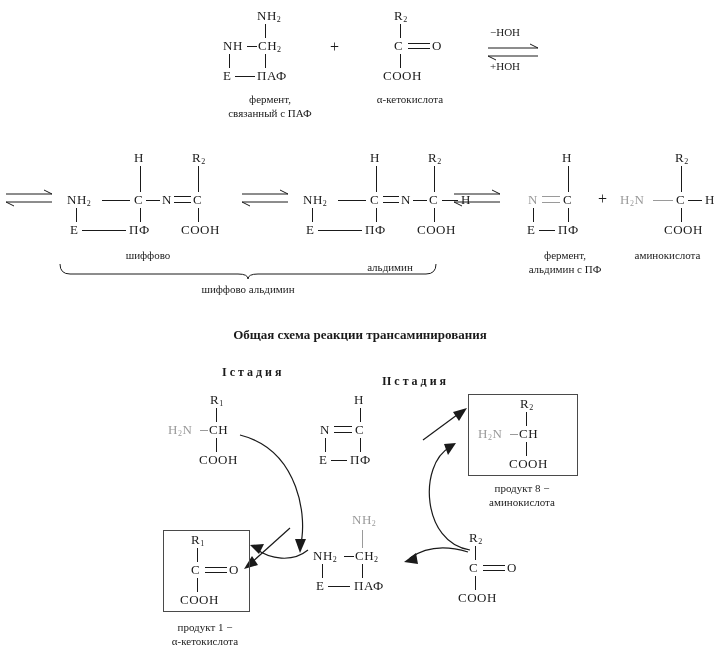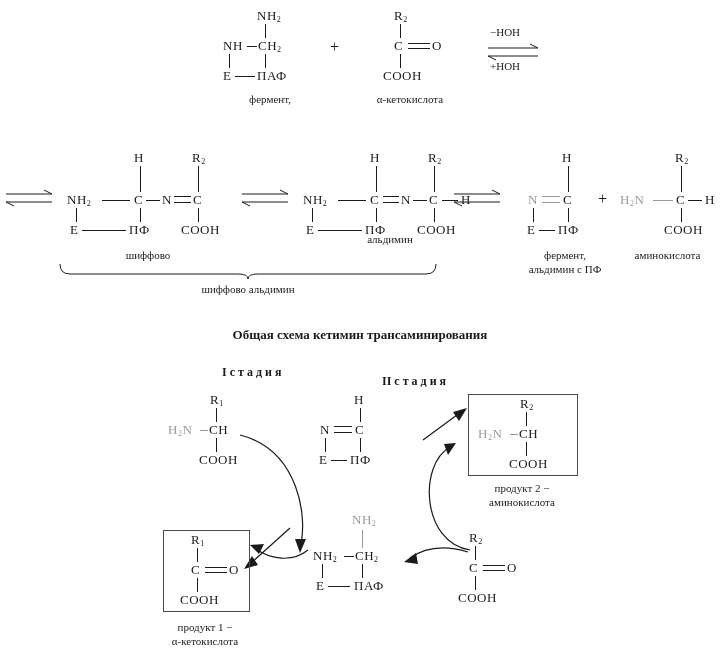--- a/index.html
+++ b/index.html
@@ -38,20 +38,21 @@
   <span class="chem abs" style="left:43px;top:30px;">CH<span class="sub">2</span></span>
   <div class="line hline" style="left:32px;top:38px;width:10px;"></div>
   <div class="line vline" style="left:14px;top:46px;height:14px;"></div>
   <div class="line vline" style="left:50px;top:46px;height:14px;"></div>
   <span class="chem abs" style="left:8px;top:60px;">E</span>
   <span class="chem abs" style="left:42px;top:60px;">ПАФ</span>
   <div class="line hline" style="left:20px;top:68px;width:20px;"></div>
 </div>
 <div class="abs cap" style="left:200px;top:92px;width:140px;">
   <div>фермент,</div>
+  <div>связанный с ПАФ</div>
 </div>
 
 <div class="abs chem" style="left:330px;top:38px;font-size:16px;">+</div>
 
 <div class="abs" style="left:380px;top:8px;">
   <span class="chem abs" style="left:14px;top:0px;">R<span class="sub">2</span></span>
   <div class="line vline" style="left:20px;top:16px;height:14px;"></div>
   <span class="chem abs" style="left:14px;top:30px;">C</span>
   <span class="chem abs" style="left:52px;top:30px;">O</span>
   <div class="line hline" style="left:28px;top:35px;width:22px;"></div>
@@ -123,21 +124,21 @@
   <div class="line hline" style="left:115px;top:50px;width:14px;"></div>
   <div class="line hline" style="left:144px;top:50px;width:16px;"></div>
   <div class="line vline" style="left:14px;top:58px;height:14px;"></div>
   <div class="line vline" style="left:78px;top:58px;height:14px;"></div>
   <div class="line vline" style="left:136px;top:58px;height:14px;"></div>
   <span class="chem abs" style="left:8px;top:72px;">E</span>
   <span class="chem abs" style="left:67px;top:72px;">ПФ</span>
   <span class="chem abs" style="left:119px;top:72px;">COOH</span>
   <div class="line hline" style="left:20px;top:80px;width:44px;"></div>
 </div>
-<div class="abs cap" style="left:340px;top:232px;width:100px;">альдимин</div>
+<div class="abs cap" style="left:340px;top:260px;width:100px;">альдимин</div>
 
 <svg style="left:58px;top:262px;width:380px;height:18px;">
   <path d="M2,2 Q2,12 12,12 L180,12 Q190,12 190,17 Q190,12 200,12 L368,12 Q378,12 378,2" fill="none" stroke="#1a1a1a" stroke-width="1"></path>
 </svg>
 <div class="abs cap" style="left:148px;top:282px;width:200px;">шиффово альдимин</div>
 
 <svg style="left:452px;top:190px;width:56px;height:22px;">
   <line x1="2" y1="4" x2="48" y2="4" stroke="#1a1a1a" stroke-width="1"></line>
   <polyline points="40,0 48,4" fill="none" stroke="#1a1a1a" stroke-width="1"></polyline>
   <line x1="2" y1="12" x2="48" y2="12" stroke="#1a1a1a" stroke-width="1"></line>
@@ -170,21 +171,21 @@
   <span class="chem gray abs" style="left:0px;top:42px;">H<span class="sub">2</span>N</span>
   <span class="chem abs" style="left:56px;top:42px;">C</span>
   <span class="chem abs" style="left:85px;top:42px;">H</span>
   <div class="line gray hline" style="left:33px;top:50px;width:20px;"></div>
   <div class="line hline" style="left:68px;top:50px;width:14px;"></div>
   <div class="line vline" style="left:61px;top:58px;height:14px;"></div>
   <span class="chem abs" style="left:44px;top:72px;">COOH</span>
 </div>
 <div class="abs cap" style="left:615px;top:248px;width:105px;">аминокислота</div>
 
-<div class="abs title" style="left:0px;top:327px;width:720px;">Общая схема кетимин трансаминирования</div>
+<div class="abs title" style="left:0px;top:327px;width:720px;">Общая схема реакции трансаминирования</div>
 
 <div class="abs lbl bold" style="left:222px;top:365px;">I  с т а д и я</div>
 <div class="abs lbl bold" style="left:382px;top:374px;">II  с т а д и я</div>
 
 <div class="abs" style="left:168px;top:392px;">
   <span class="chem abs" style="left:42px;top:0px;">R<span class="sub">1</span></span>
   <div class="line vline" style="left:48px;top:16px;height:14px;"></div>
   <span class="chem gray abs" style="left:0px;top:30px;">H<span class="sub">2</span>N</span>
   <span class="chem abs" style="left:41px;top:30px;">CH</span>
   <div class="line gray hline" style="left:32px;top:38px;width:8px;"></div>
@@ -259,21 +260,21 @@
 <div class="abs" style="left:478px;top:396px;">
   <span class="chem abs" style="left:42px;top:0px;">R<span class="sub">2</span></span>
   <div class="line vline" style="left:48px;top:16px;height:14px;"></div>
   <span class="chem gray abs" style="left:0px;top:30px;">H<span class="sub">2</span>N</span>
   <span class="chem abs" style="left:41px;top:30px;">CH</span>
   <div class="line gray hline" style="left:32px;top:38px;width:8px;"></div>
   <div class="line vline" style="left:48px;top:46px;height:14px;"></div>
   <span class="chem abs" style="left:31px;top:60px;">COOH</span>
 </div>
 <div class="abs cap" style="left:462px;top:481px;width:120px;">
-  <div>продукт 2 −</div>
+  <div>продукт 8 −</div>
   <div>аминокислота</div>
 </div>
 
 <div class="box" style="left:163px;top:530px;width:85px;height:80px;"></div>
 <div class="abs" style="left:177px;top:532px;">
   <span class="chem abs" style="left:14px;top:0px;">R<span class="sub">1</span></span>
   <div class="line vline" style="left:20px;top:16px;height:14px;"></div>
   <span class="chem abs" style="left:14px;top:30px;">C</span>
   <span class="chem abs" style="left:52px;top:30px;">O</span>
   <div class="line hline" style="left:28px;top:35px;width:22px;"></div>

